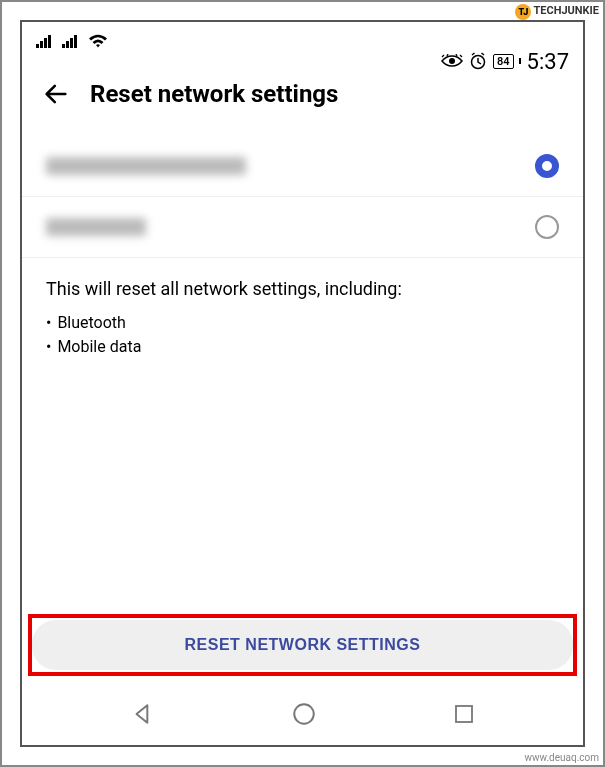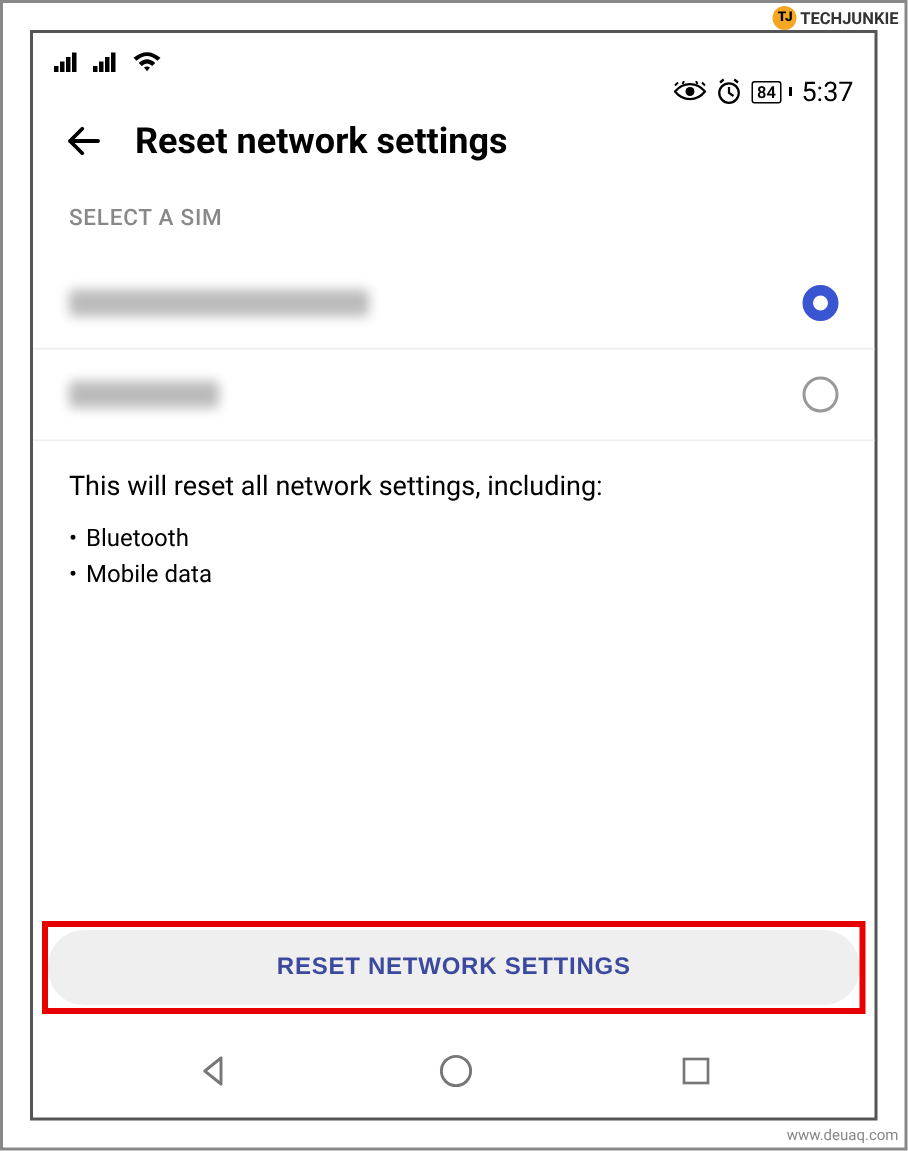--- a/index.html
+++ b/index.html
@@ -12,21 +12,20 @@
     border: 2px solid #888;
     overflow: hidden;
   }
   .watermark-tj {
     position: absolute;
     top: 0; right: 0;
     font-size: 11px;
     font-weight: bold;
     color: #333;
     display: flex;
-    align-items: center;
     gap: 2px;
     padding: 2px 4px;
     z-index: 10;
   }
   .watermark-tj .tj-logo {
     width: 16px; height: 16px;
     background: #f5a623;
     border-radius: 50%;
     display: inline-flex;
     align-items: center;
@@ -76,21 +75,21 @@
     font-weight: 600;
     height: 15px;
     line-height: 13px;
   }
   .batt-tip {
     width: 2px; height: 6px;
     background: #000;
     margin-left: -1px;
   }
   .time {
-    font-size: 18px;
+    font-size: 22px;
     font-weight: 400;
   }
   .header {
     display: flex;
     align-items: center;
     gap: 20px;
     padding: 24px 20px 28px 20px;
   }
   .back-arrow { cursor: pointer; }
   .header h1 {
@@ -233,21 +232,20 @@
     </div>
   </div>
 
   <div class="header">
     <svg class="back-arrow" width="28" height="28" viewBox="0 0 24 24">
         <path d="M20 12 H4 M11 5 L4 12 L11 19" stroke="#000" stroke-width="2.2" fill="none" stroke-linecap="round" stroke-linejoin="round"></path>
       </svg>
     <h1>Reset network settings</h1>
   </div>
 
-  <div class="section-label">SELECT A SIM</div>
 
   <div class="sim-row">
     <div class="sim-label" style="width:200px"></div>
     <div class="radio checked"></div>
   </div>
   <div class="sim-row">
     <div class="sim-label" style="width:100px"></div>
     <div class="radio unchecked"></div>
   </div>
 

